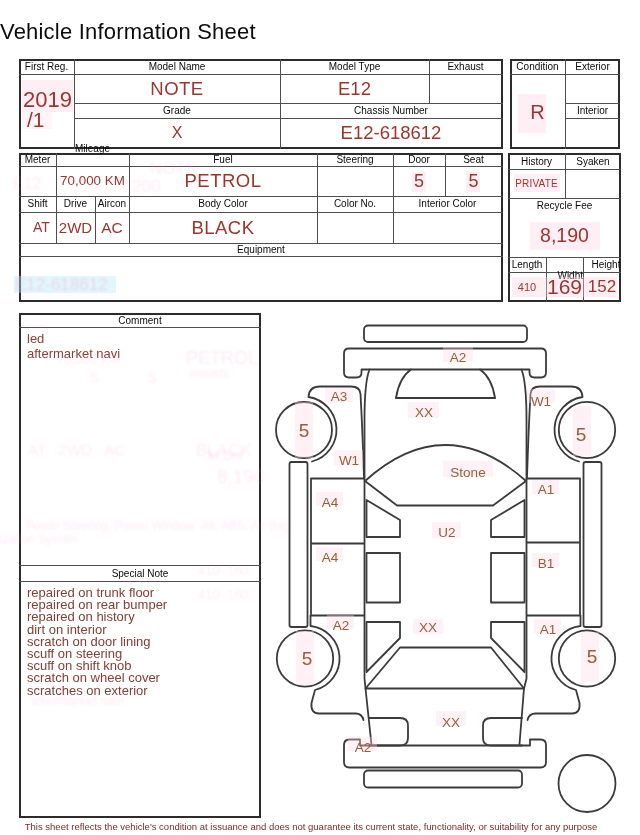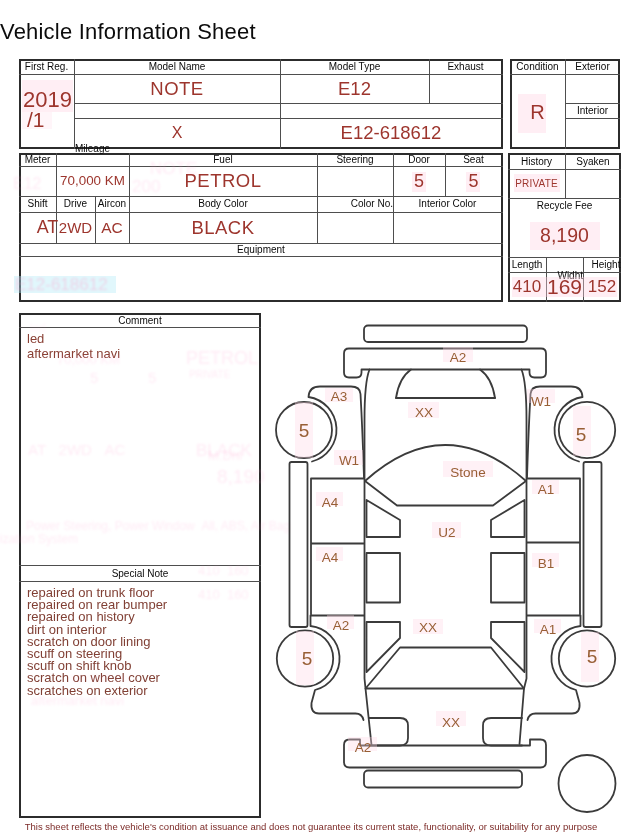--- a/index.html
+++ b/index.html
@@ -22,20 +22,22 @@
 <div class="ln" style="left:19px;top:74px;width:484px;height:1px;"></div>
 <div class="ln" style="left:74px;top:103px;width:429px;height:1px;"></div>
 <div class="ln" style="left:74px;top:118px;width:429px;height:1px;"></div>
 <div class="ln" style="left:74px;top:59px;width:1px;height:90px;"></div>
 <div class="ln" style="left:280px;top:59px;width:1px;height:90px;"></div>
 <div class="ln" style="left:429px;top:59px;width:1px;height:45px;"></div>
 <div class="hd" style="left:19px;top:59px;width:55px;line-height:16px;">First Reg.</div>
 <div class="hd" style="left:74px;top:59px;width:206px;line-height:16px;">Model Name</div>
 <div class="hd" style="left:280px;top:59px;width:149px;line-height:16px;">Model Type</div>
 <div class="hd" style="left:429px;top:59px;width:73px;line-height:16px;">Exhaust</div>
+<div class="hd" style="left:74px;top:103px;width:206px;line-height:15px;">Grade</div>
+<div class="hd" style="left:280px;top:103px;width:222px;line-height:15px;">Chassis Number</div>
 <div class="gb" style="left:22px;top:80px;width:51px;height:32px;"></div>
     <div class="gb" style="left:22px;top:112px;width:30px;height:17px;opacity:.6;"></div>
 <div class="rv" style="left:23px;top:87px;font-size:22px;text-align:left;letter-spacing:0px;">2019</div>
 <div class="rv" style="left:27px;top:108px;font-size:21px;text-align:left;">/1</div>
 <div class="rv" style="left:74px;top:74px;width:206px;line-height:30px;font-size:18.5px;letter-spacing:.5px;">NOTE</div>
 <div class="rv" style="left:280px;top:74px;width:149px;line-height:30px;font-size:18.5px;">E12</div>
 <div class="rv" style="left:74px;top:118px;width:206px;line-height:30px;font-size:16px;">X</div>
 <div class="rv" style="left:280px;top:118px;width:222px;line-height:30px;font-size:18.5px;">E12-618612</div>
 
 <div class="bx" style="left:510px;top:59px;width:110px;height:90px;"></div>
@@ -70,23 +72,23 @@
 <div class="rv" style="left:56px;top:166px;width:73px;line-height:30px;font-size:13.4px;">70,000 KM</div>
 <div class="rv" style="left:129px;top:166px;width:188px;line-height:30px;font-size:18.5px;letter-spacing:.5px;">PETROL</div>
 <div class="gb" style="left:412px;top:172px;width:14px;height:20px;"></div>
 <div class="gb" style="left:466px;top:172px;width:14px;height:20px;"></div>
 <div class="rv" style="left:393px;top:166px;width:52px;line-height:31px;font-size:18px;">5</div>
 <div class="rv" style="left:445px;top:166px;width:57px;line-height:31px;font-size:18px;">5</div>
 <div class="hd" style="left:19px;top:196px;width:37px;line-height:16px;">Shift</div>
 <div class="hd" style="left:56px;top:196px;width:39px;line-height:16px;">Drive</div>
 <div class="hd" style="left:95px;top:196px;width:34px;line-height:16px;">Aircon</div>
 <div class="hd" style="left:129px;top:196px;width:188px;line-height:16px;">Body Color</div>
-<div class="hd" style="left:317px;top:196px;width:76px;line-height:16px;text-align:right;">Color No.</div>
+<div class="hd" style="left:317px;top:196px;width:76px;line-height:16px;">Color No.</div>
 <div class="hd" style="left:393px;top:196px;width:109px;line-height:16px;">Interior Color</div>
-<div class="rv" style="left:29px;top:212px;width:37px;line-height:31px;font-size:18px;">AT</div>
+<div class="rv" style="left:23px;top:212px;width:37px;line-height:31px;font-size:14px;">AT</div>
 <div class="rv" style="left:56px;top:212px;width:39px;line-height:31px;font-size:15px;">2WD</div>
 <div class="rv" style="left:95px;top:212px;width:34px;line-height:31px;font-size:15.5px;">AC</div>
 <div class="rv" style="left:129px;top:212px;width:188px;line-height:31px;font-size:18.5px;letter-spacing:.5px;">BLACK</div>
 <div class="hd" style="left:19px;top:243px;width:484px;line-height:14px;">Equipment</div>
 
 <div class="bx" style="left:508px;top:153px;width:113px;height:149px;"></div>
 <div class="ln" style="left:508px;top:169px;width:113px;height:1px;"></div>
 <div class="ln" style="left:508px;top:198px;width:113px;height:1px;"></div>
 <div class="ln" style="left:508px;top:257px;width:113px;height:1px;"></div>
 <div class="ln" style="left:508px;top:272px;width:113px;height:1px;"></div>
@@ -97,21 +99,21 @@
 <div class="hd" style="left:565px;top:153px;width:56px;line-height:17px;">Syaken</div>
 <div class="gb" style="left:514px;top:174px;width:46px;height:18px;"></div>
 <div class="rv" style="left:508px;top:169px;width:57px;line-height:29px;font-size:10px;letter-spacing:0.2px;">PRIVATE</div>
 <div class="hd" style="left:508px;top:198px;width:113px;line-height:16px;">Recycle Fee</div>
 <div class="gb" style="left:530px;top:222px;width:70px;height:28px;"></div>
 <div class="rv" style="left:508px;top:211px;width:113px;line-height:48px;font-size:19.5px;">8,190</div>
 <div class="hd" style="left:508px;top:257px;width:38px;line-height:16px;">Length</div>
 <div class="hd" style="left:546px;top:268px;width:37px;line-height:16px;text-align:right;">Widht</div>
 <div class="hd" style="left:583px;top:257px;width:46px;line-height:16px;">Height</div>
 <div class="gb" style="left:512px;top:277px;width:105px;height:20px;"></div>
-<div class="rv" style="left:508px;top:272px;width:38px;line-height:30px;font-size:17px;">410</div>
+<div class="rv" style="left:508px;top:272px;width:38px;line-height:30px;font-size:11px;">410</div>
 <div class="rv" style="left:546px;top:272px;width:37px;line-height:30px;font-size:21px;">169</div>
 <div class="rv" style="left:583px;top:272px;width:38px;line-height:30px;font-size:17px;">152</div>
 
 <div class="bx" style="left:19px;top:313px;width:242px;height:505px;"></div>
 <div class="ln" style="left:19px;top:327px;width:242px;height:1px;"></div>
 <div class="ln" style="left:19px;top:565px;width:242px;height:1px;"></div>
 <div class="ln" style="left:19px;top:581px;width:242px;height:1px;"></div>
 <div class="hd" style="left:19px;top:313px;width:242px;line-height:15px;">Comment</div>
 <div class="hd" style="left:19px;top:565px;width:242px;line-height:17px;">Special Note</div>
 <div class="rv" style="left:27px;top:331px;font-size:13px;text-align:left;color:#8a4035;">led</div>

